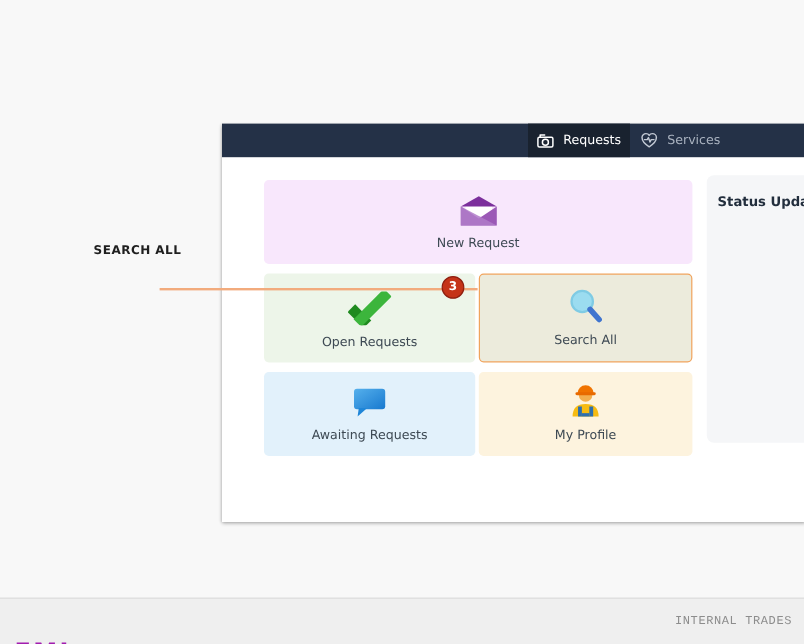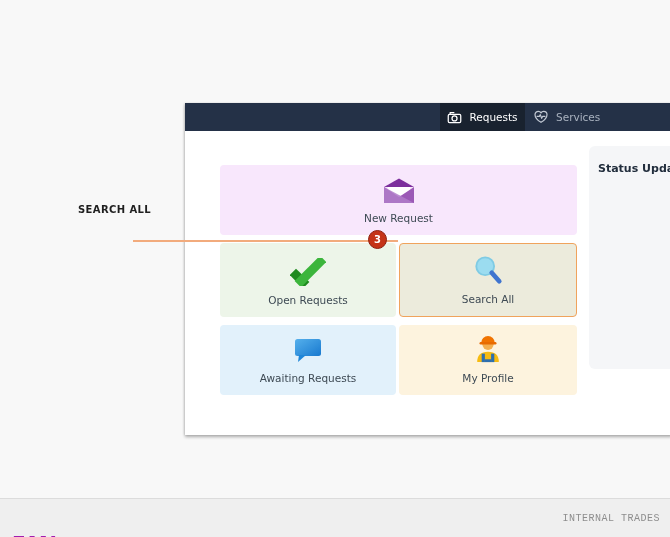--- a/index.html
+++ b/index.html
@@ -23,21 +23,21 @@
     position:absolute; top:0; height:28px;
     display:flex; align-items:center; gap:7px; font-size:10.5px;
     cursor:default;
   }
   .tab.requests { left:255px; width:85px; background:#19222f; justify-content:center; color:#ffffff; }
   .tab.services { left:348px; width:92px; color:#a9b2bf; }
   .tab .ticon { display:flex; align-items:center; }
 
   
   .tiles {
-    position:absolute; left:35px; top:62px;
+    position:absolute; left:35px; top:47px;
     display:grid;
     grid-template-columns:176px 178px;
     grid-template-rows:70px 74px 70px;
     column-gap:3px; row-gap:8px;
   }
   .tile {
     border-radius:4px; box-sizing:border-box;
     display:flex; flex-direction:column; align-items:center; justify-content:flex-end;
     padding-bottom:11px;
   }

